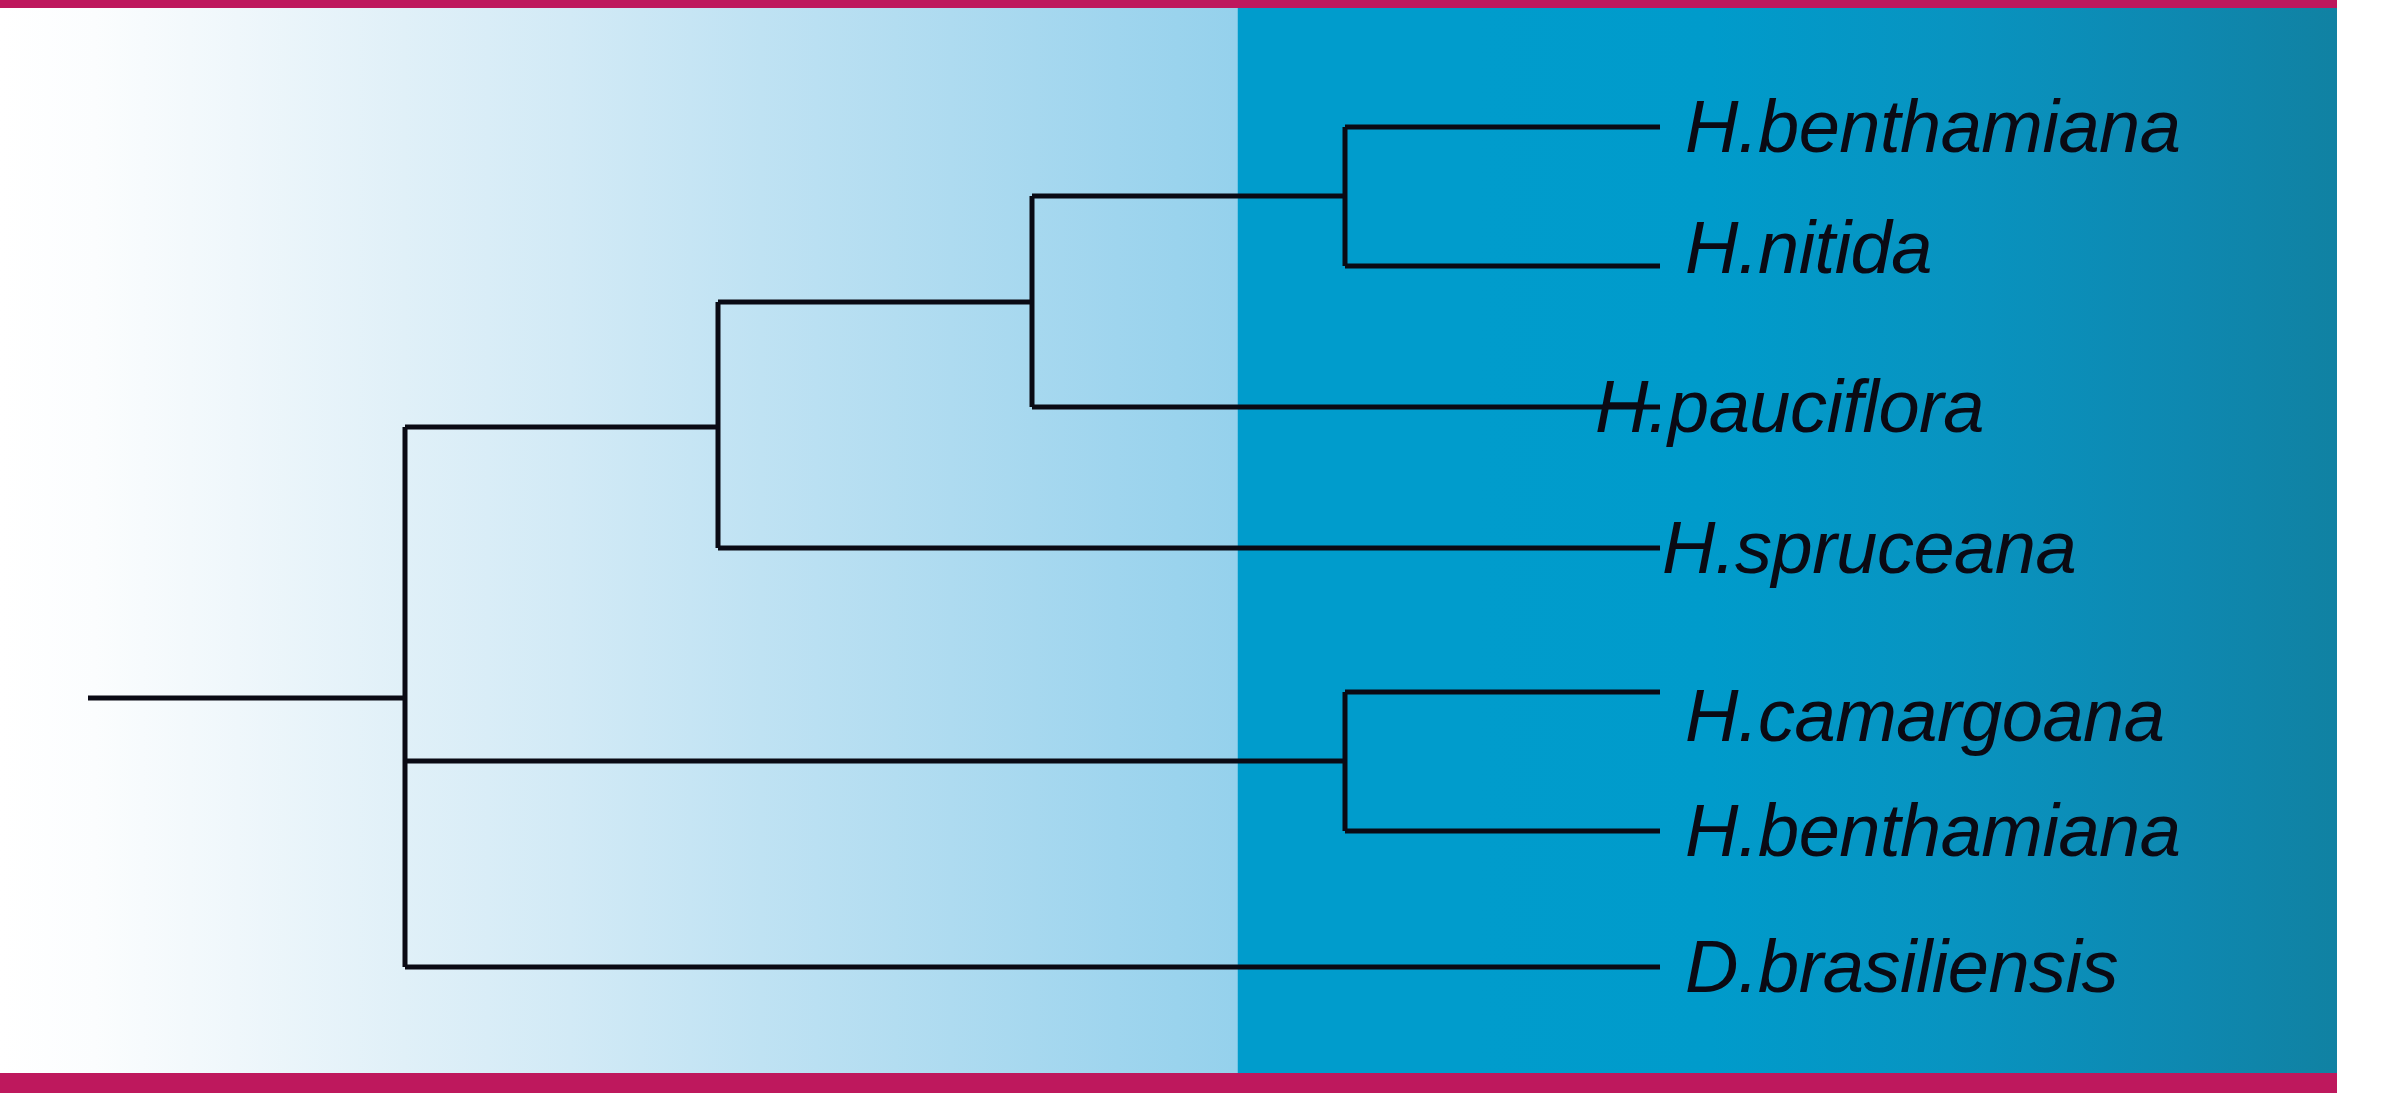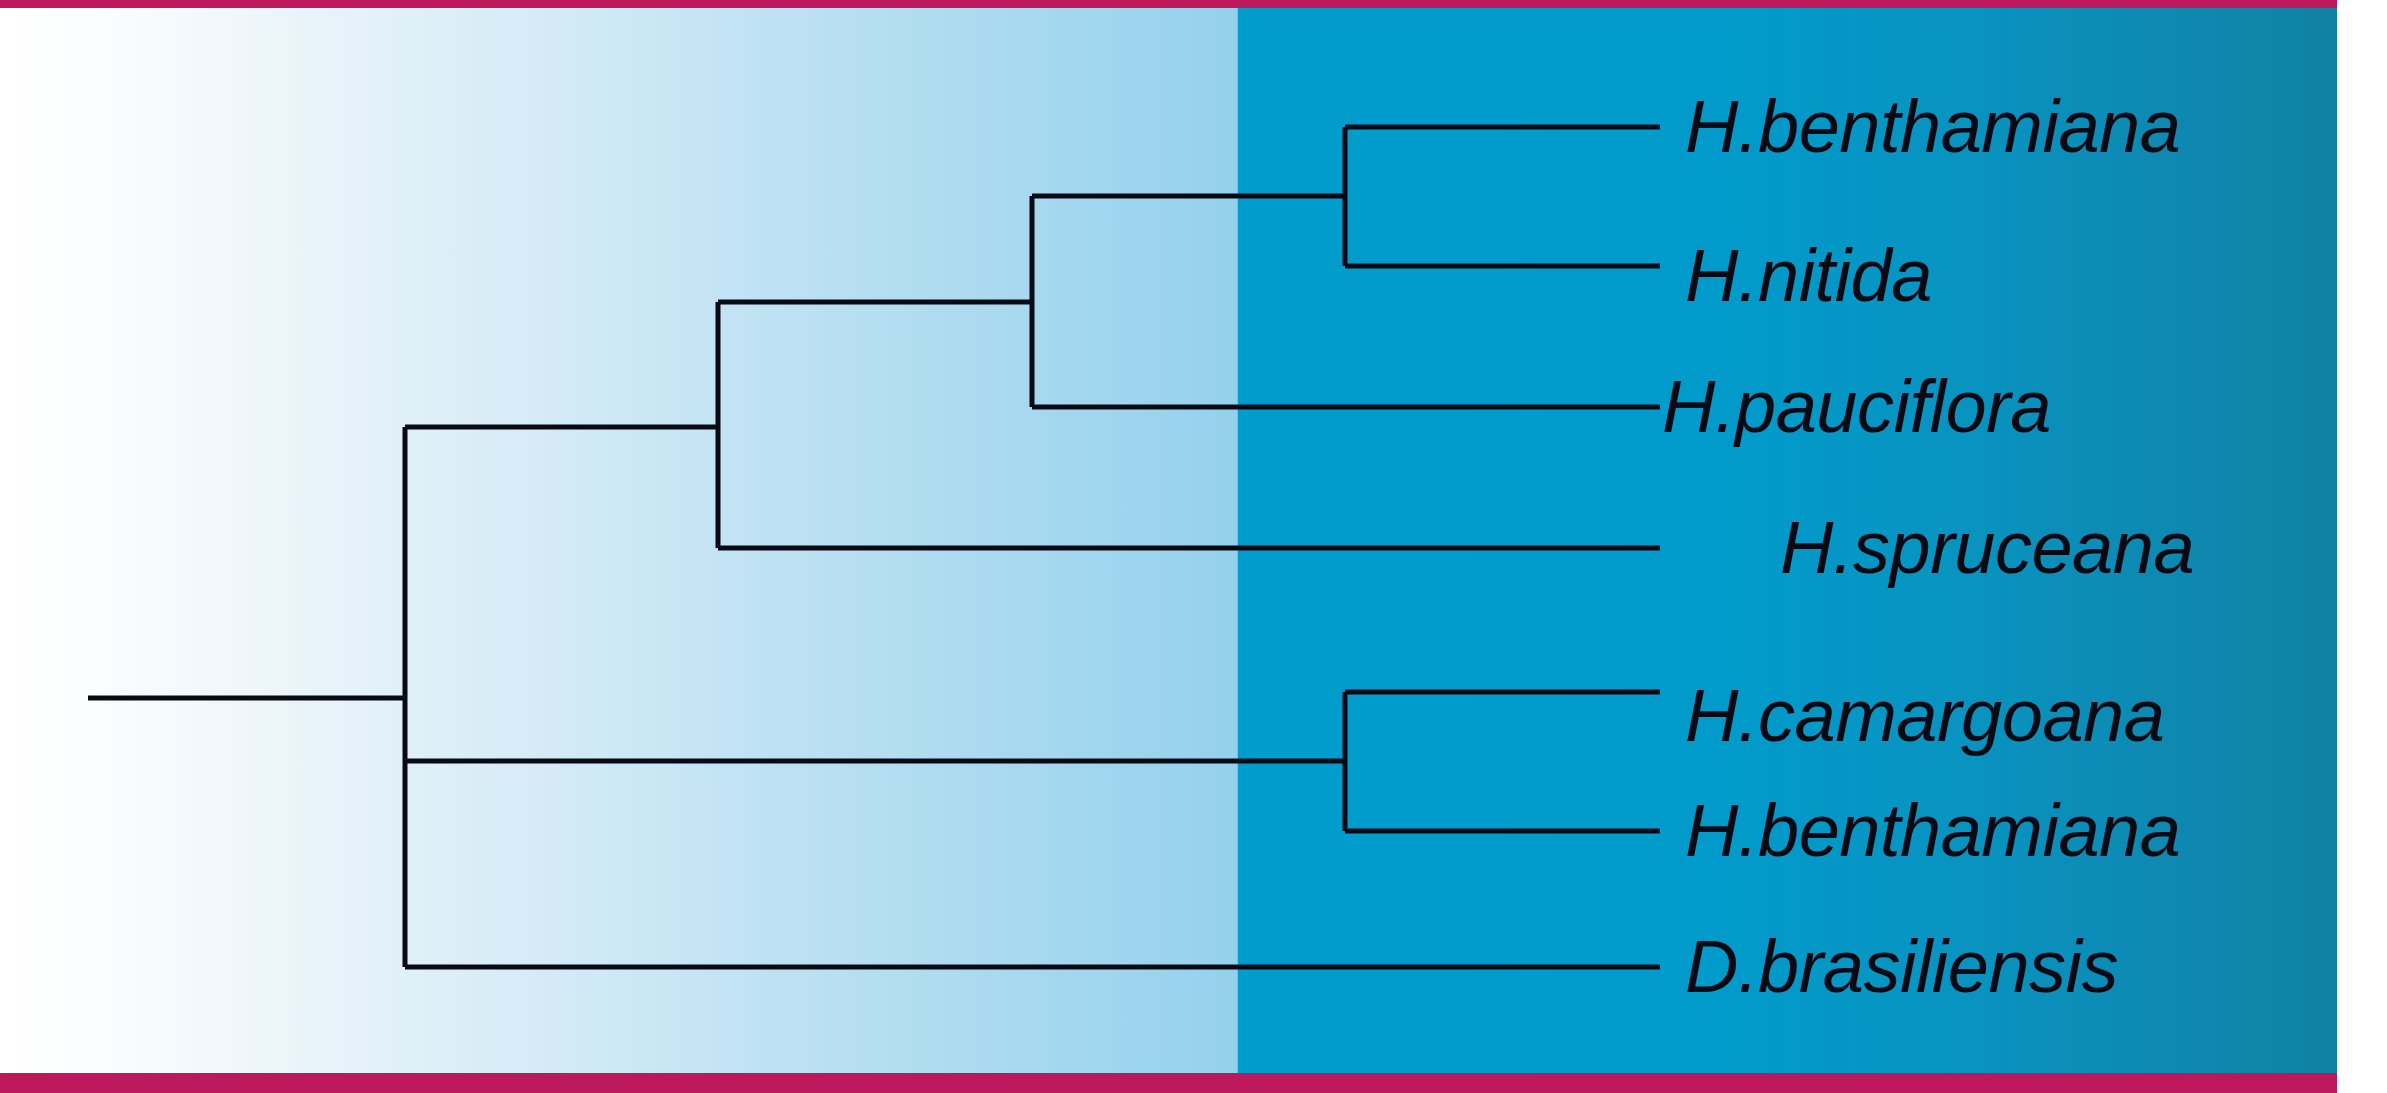--- a/index.html
+++ b/index.html
@@ -79,21 +79,21 @@
         <line x1="405" y1="427" x2="405" y2="967"></line>
         <line x1="718" y1="302" x2="718" y2="548"></line>
         <line x1="1032" y1="196" x2="1032" y2="407"></line>
         <line x1="1345" y1="127" x2="1345" y2="266"></line>
         <line x1="1345" y1="692" x2="1345" y2="831"></line>
       </g>
   </svg>
 
   <div id="label-layer">
       <div class="leaf-label" style="left: 1685px; top: 127px;">H.benthamiana</div>
-      <div class="leaf-label" style="left: 1685px; top: 276px;">H.nitida</div>
-      <div class="leaf-label" style="left: 1662px; top: 407px;">H.pauciflora</div>
-      <div class="leaf-label" style="left: 1780px; top: 548px;">H.spruceana</div>
+      <div class="leaf-label" style="left: 1685px; top: 248px;">H.nitida</div>
+      <div class="leaf-label" style="left: 1595px; top: 407px;">H.pauciflora</div>
+      <div class="leaf-label" style="left: 1662px; top: 548px;">H.spruceana</div>
       <div class="leaf-label" style="left: 1685px; top: 716px;">H.camargoana</div>
       <div class="leaf-label" style="left: 1685px; top: 831px;">H.benthamiana</div>
       <div class="leaf-label" style="left: 1685px; top: 967px;">D.brasiliensis</div>
     </div>
 
 </div>
 
 </body></html>

